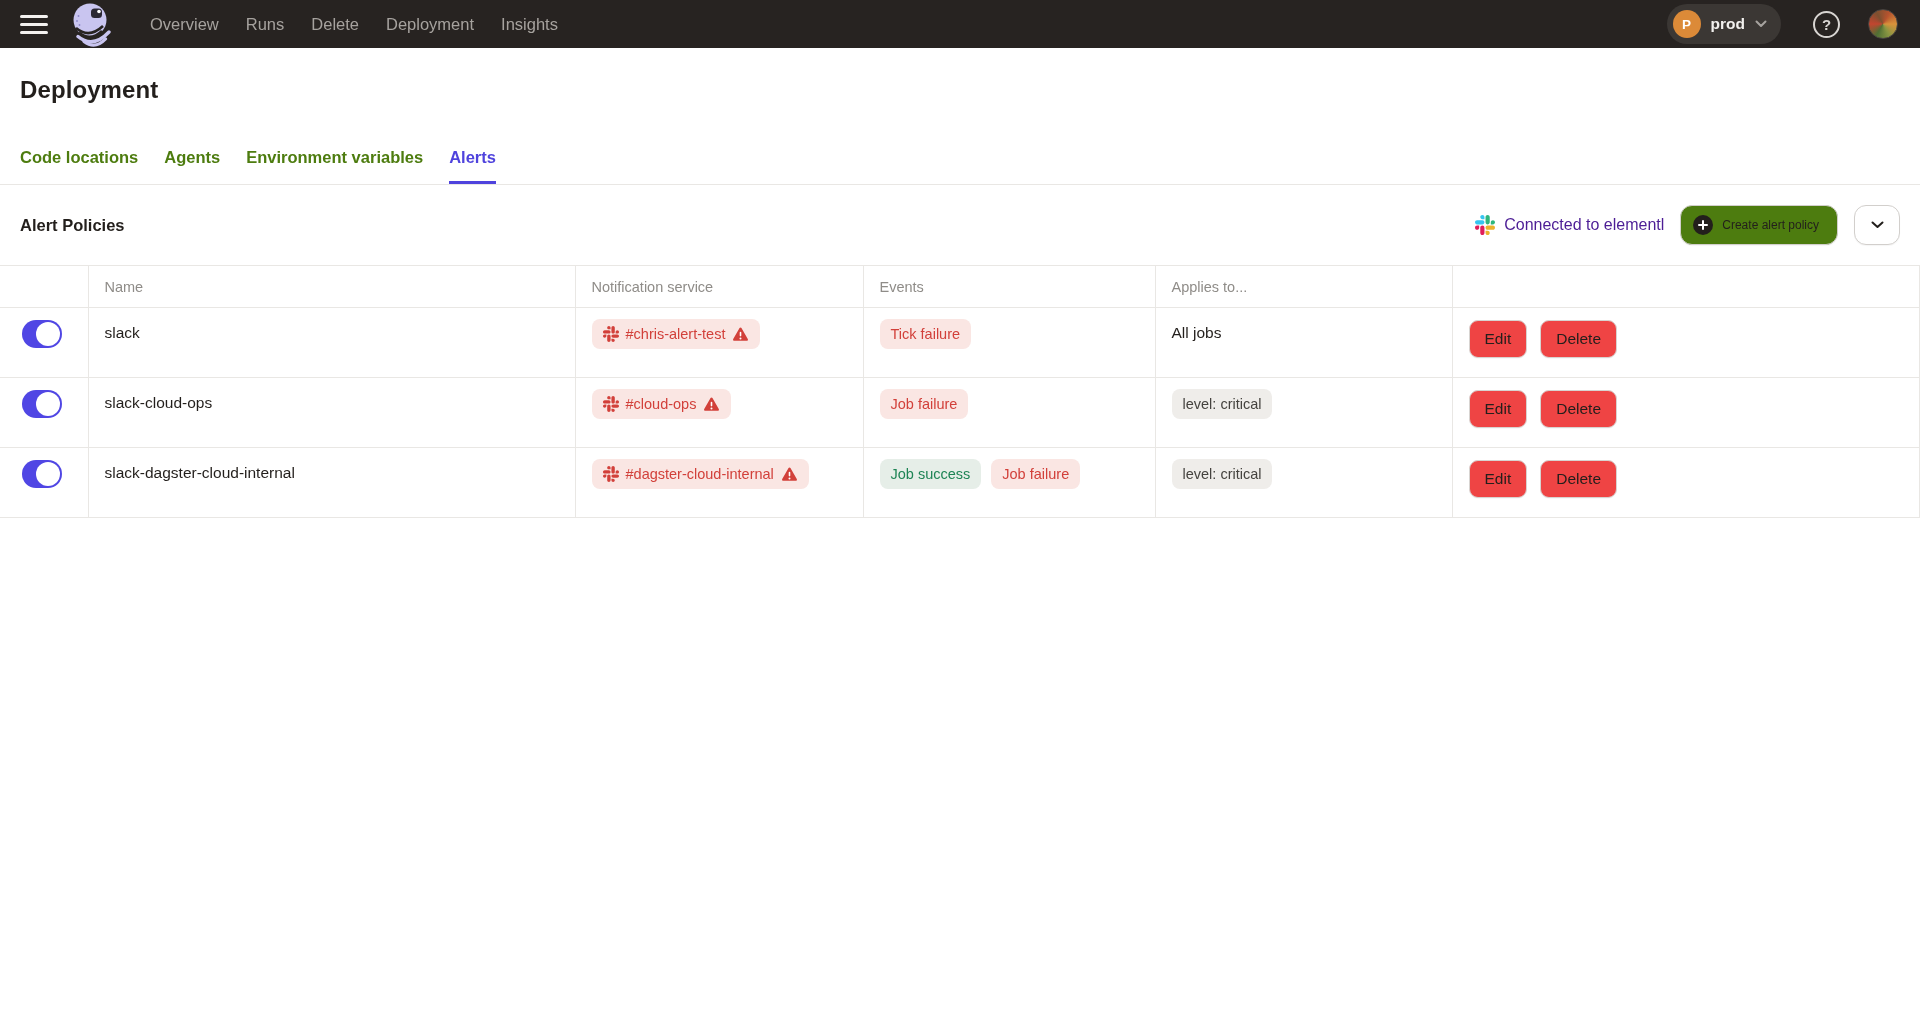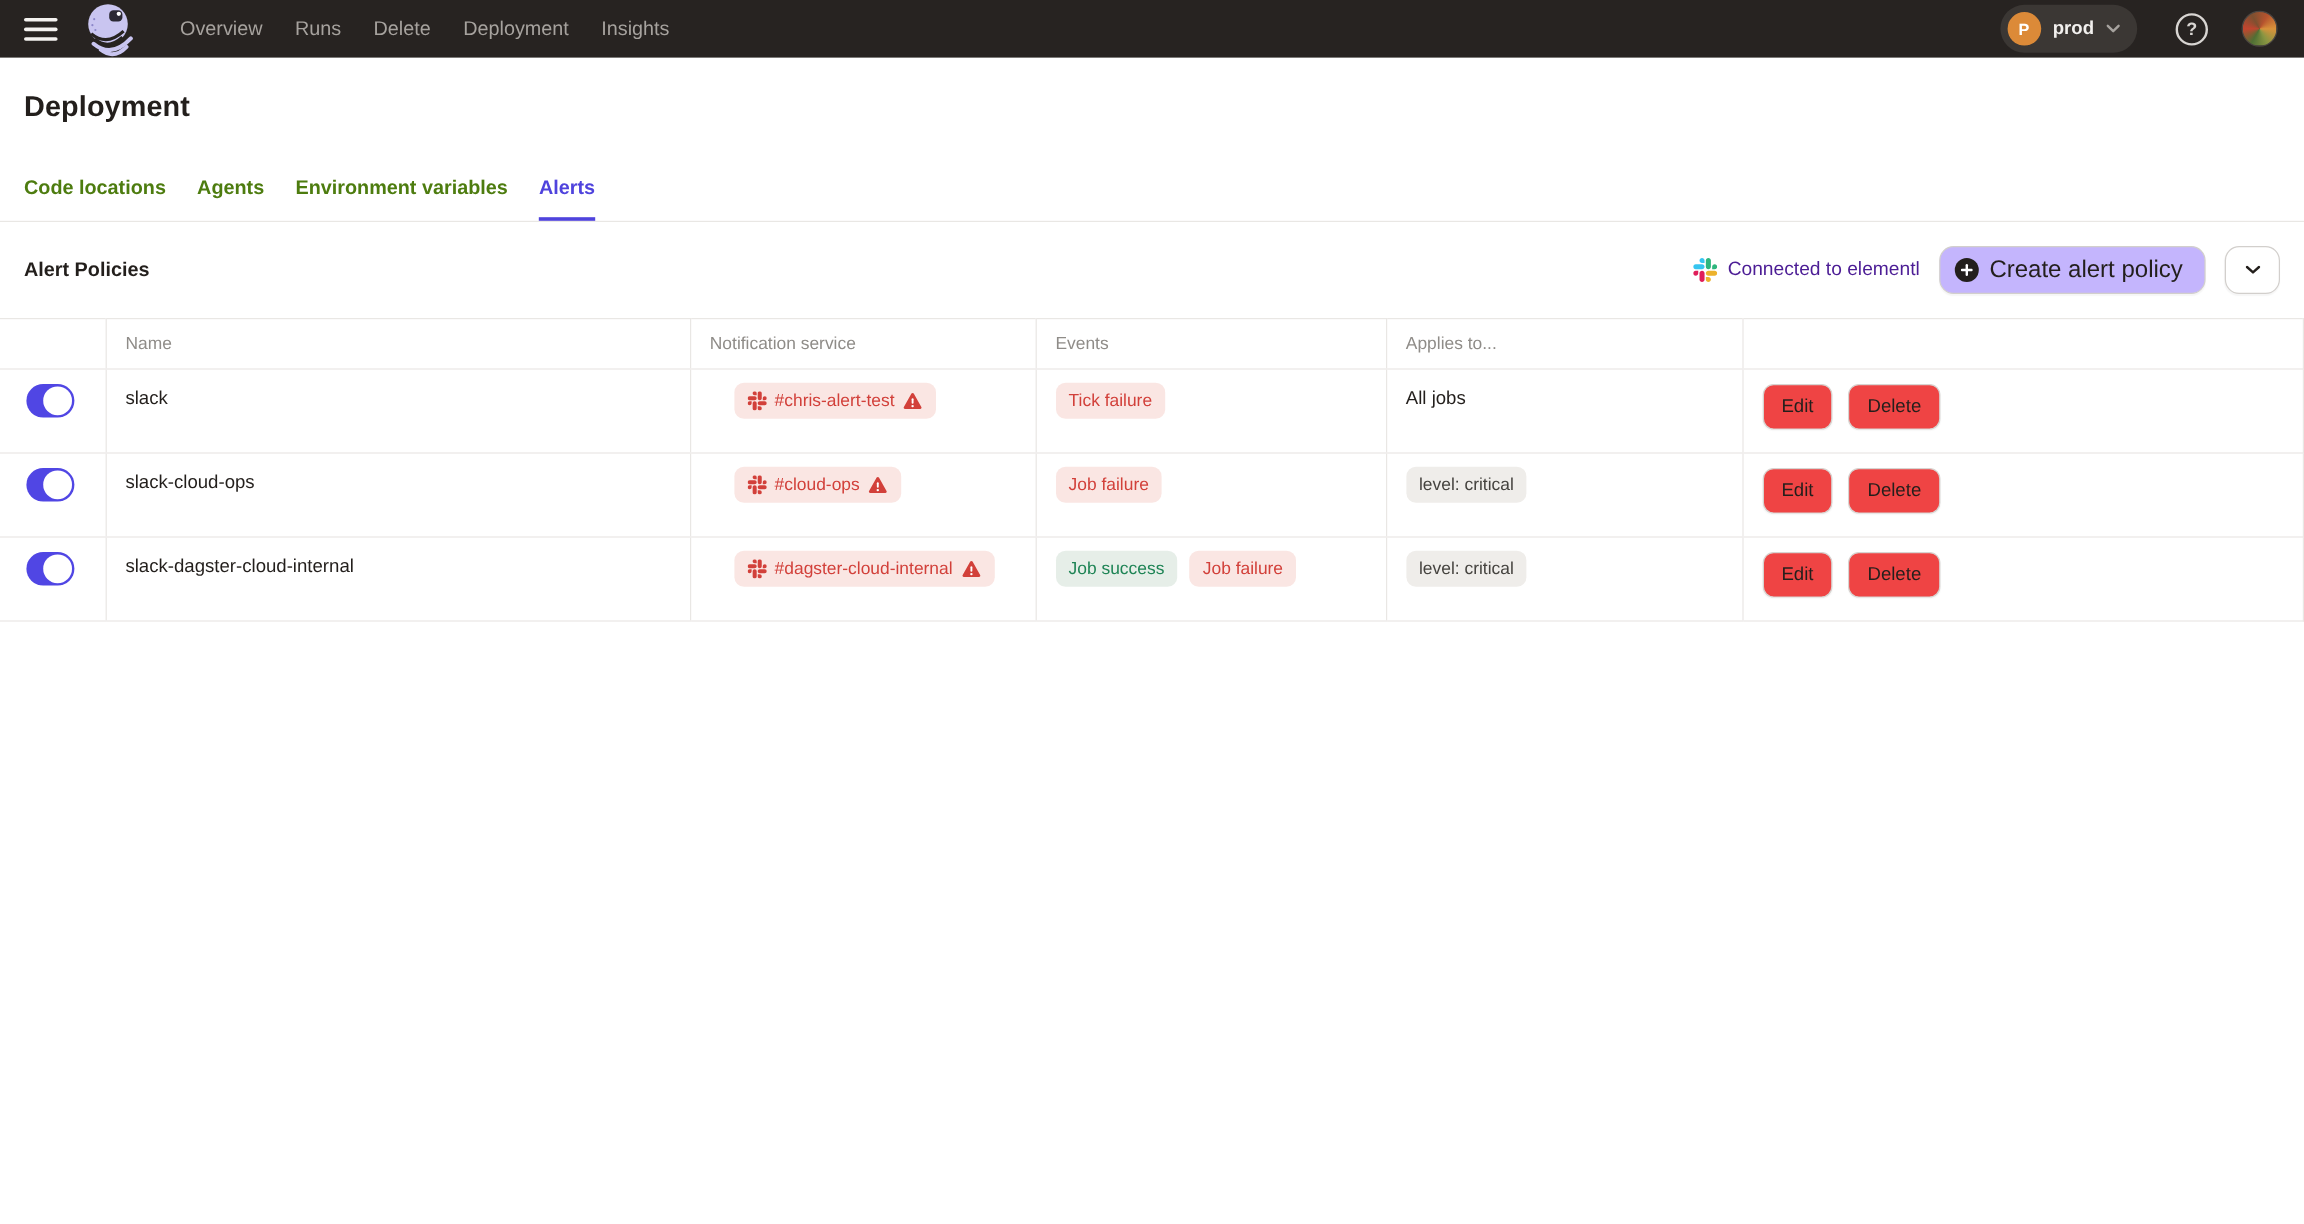--- a/index.html
+++ b/index.html
@@ -65,22 +65,22 @@
   .tab.active::after { content: ""; position: absolute; left: 0; right: 0; bottom: 0; height: 3px; background: #4F43DD; }
 
   
   .section-bar { min-height: 80px; display: flex; align-items: center; padding: 0 20px; }
   .section-title { font-size: 16.5px; font-weight: 700; color: #231F1C; }
   .section-right { margin-left: auto; display: flex; align-items: center; gap: 16px; }
   .connected { display: flex; align-items: center; gap: 9px; font-size: 16px; color: #4c1d95; }
 
   .btn-create {
     display: flex; align-items: center; gap: 9px; height: 40px;
-    background: #c4b5fd; border: 1px solid #D2CFCC; border-radius: 12px;
-    padding: 0 18px 0 12px; font-size: 20px; font-weight: 500; color: #231F1C; cursor: pointer;
+    background: #4d7c0f; border: 1px solid #D2CFCC; border-radius: 12px;
+    padding: 0 18px 0 12px; font-size: 12px; font-weight: 500; color: #231F1C; cursor: pointer;
     box-shadow: 0 1px 1px rgba(0,0,0,.04);
   }
   .plus-circle { width: 20px; height: 20px; border-radius: 50%; background: #231F1C;
     display: flex; align-items: center; justify-content: center; }
   .btn-caret {
     width: 46px; height: 40px; background: #fff; border: 1px solid #D2CFCC; border-radius: 12px;
     display: flex; align-items: center; justify-content: center; cursor: pointer;
     box-shadow: 0 1px 1px rgba(0,0,0,.04);
   }
 
@@ -100,21 +100,21 @@
   .cell-name { font-size: 15.5px; color: #231F1C; padding-top: 16px !important; margin-left: 35px; }
   .cell-applies-plain { font-size: 15.5px; color: #231F1C; padding-top: 16px !important; }
 
   
   .switch { width: 40px; height: 28px; border-radius: 14px; background: #5046E4; position: relative; cursor: pointer; }
   .switch .knob { position: absolute; top: 2px; right: 2px; width: 24px; height: 24px; border-radius: 50%; background: #fff; }
 
   
   .badge { display: inline-flex; align-items: center; gap: 7px; height: 30px;
     padding: 0 11px; border-radius: 8px; font-size: 14.5px; white-space: nowrap; }
-  .badge-notif { background: #FAE6E3; color: #D2403A; margin-left: 20px; }
+  .badge-notif { background: #FAE6E3; color: #D2403A; }
   .badge-failure { background: #FAE6E3; color: #D2403A; }
   .badge-success { background: #E6EEE8; color: #1E8455; }
   .badge-neutral { background: #EFEDEA; color: #45433F; }
   .events-group { display: flex; gap: 10px; }
 
   
   .actions { display: flex; gap: 13px; padding-top: 1px; }
   .btn-small {
     height: 38px; padding: 0 15px; background: #ef4444; border: 1px solid #D7D4D1;
     border-radius: 9px; font-size: 15.5px; color: #231F1C; cursor: pointer;

